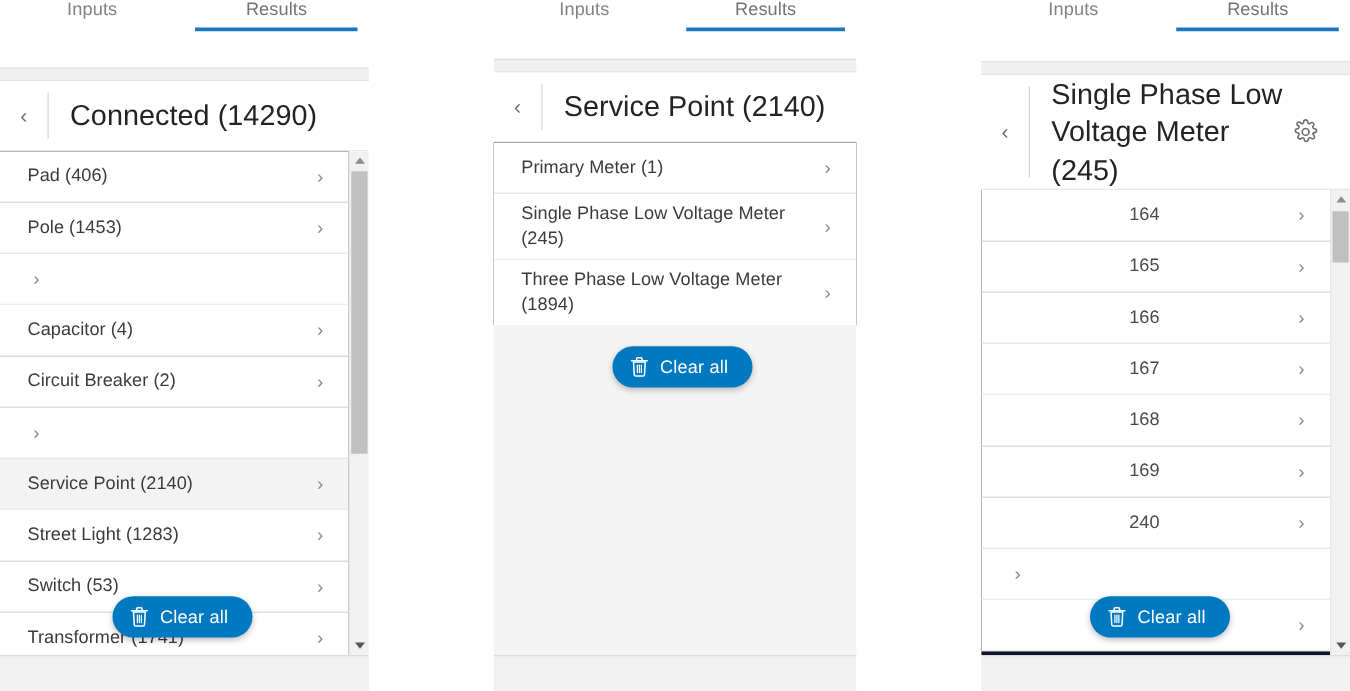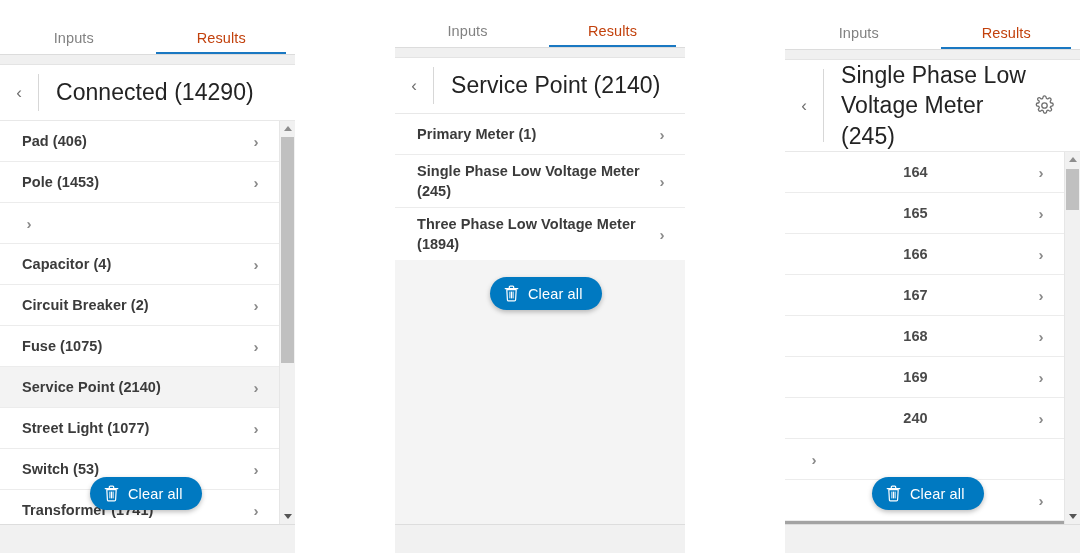--- a/index.html
+++ b/index.html
@@ -27,35 +27,35 @@
   }
   .panel-1 { left: 0px;   width: 295px; height: 553px; }
   .panel-2 { left: 395px; width: 290px; height: 553px; }
   .panel-3 { left: 785px; width: 295px; height: 553px; }
 
   
   .tabbar {
     position: relative;
     display: flex;
     height: 100%;
-    align-items: flex-end;
+    align-items: flex-start;
     background: #ffffff;
   }
   .tabbar-wrap { height: 56px; position: relative; }
   .tab {
     flex: 1 1 50%;
     text-align: center;
     font-size: 14.5px;
     color: #828282;
     letter-spacing: .1px;
     padding-bottom: 9px;
     cursor: pointer;
     position: relative;
   }
-  .tab.active { color: #c2410c; }
+  .tab.active { color: #737373; }
   .tab.active::after {
     content: "";
     position: absolute;
     left: 6%;
     right: 6%;
     bottom: 0;
     height: 3px;
     background: #1a78c2;
   }
   .tabs-underline {
@@ -118,22 +118,21 @@
   .listwrap {
     position: relative;
     flex: 1 1 auto;
     display: flex;
     overflow: hidden;
     background: #fff;
   }
   .list {
     flex: 1 1 auto;
     overflow: hidden;
-    background: #a3a3a3;
-    font-weight: bold;
+    background: #0f172a;
   }
   .row {
     display: flex;
     align-items: center;
     min-height: 41px;
     padding: 6px 16px 6px 22px;
     border-bottom: 1px solid #ececec;
     box-sizing: border-box;
     cursor: pointer;
     background: #ffffff;
@@ -262,29 +261,28 @@
         </div>
         <div class="row">
           <span class="row-label">Capacitor (4)</span>
           <span class="chev">›</span>
         </div>
         <div class="row">
           <span class="row-label">Circuit Breaker (2)</span>
           <span class="chev">›</span>
         </div>
         <div class="row">
-          <span class="row-label">Fuse (1075)</span>
           <span class="chev">›</span>
         </div>
         <div class="row selected">
           <span class="row-label">Service Point (2140)</span>
           <span class="chev">›</span>
         </div>
         <div class="row">
-          <span class="row-label">Street Light (1077)</span>
+          <span class="row-label">Street Light (1283)</span>
           <span class="chev">›</span>
         </div>
         <div class="row">
           <span class="row-label">Switch (53)</span>
           <span class="chev">›</span>
         </div>
         <div class="row">
           <span class="row-label">Transformer (1741)</span>
           <span class="chev">›</span>
         </div>

